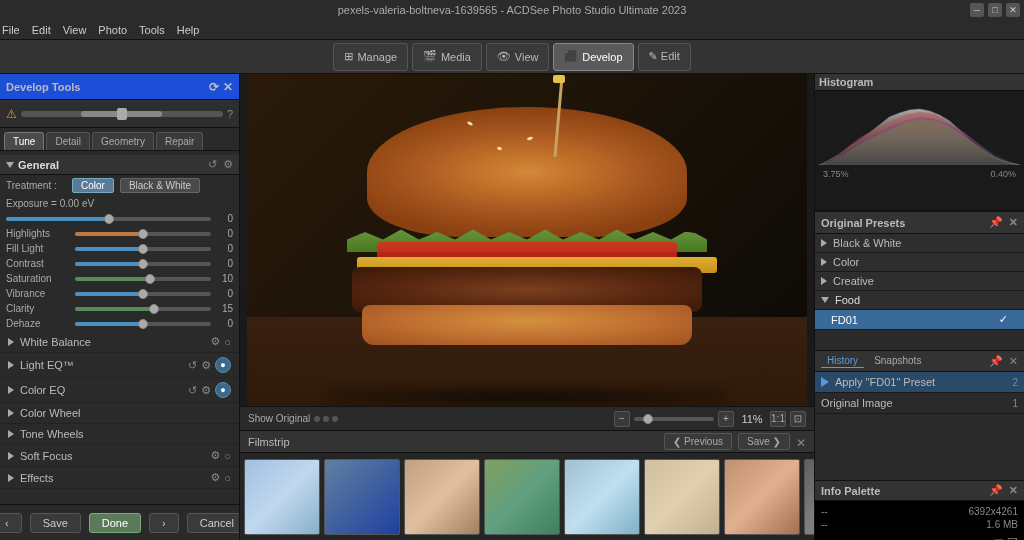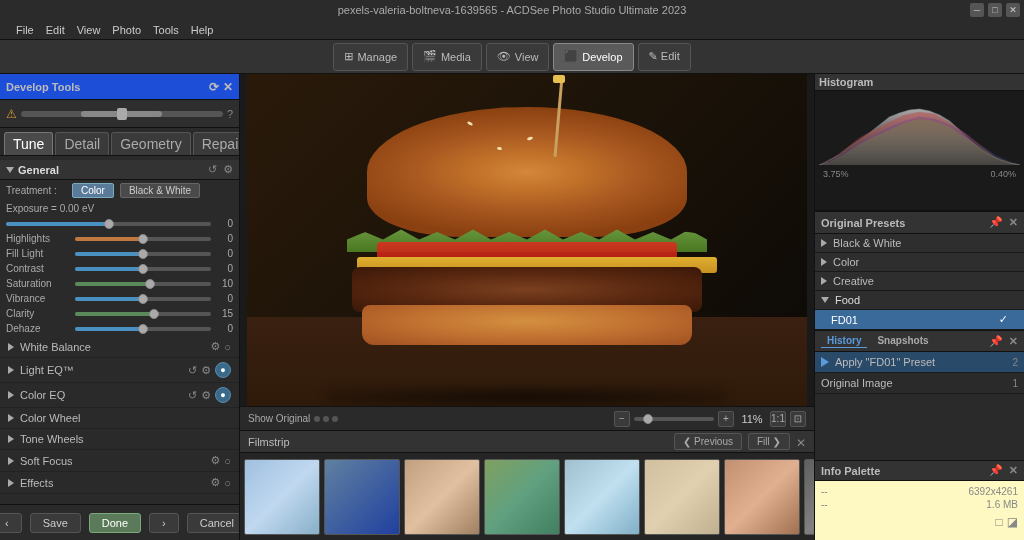--- a/index.html
+++ b/index.html
@@ -37,21 +37,21 @@
       display: flex; align-items: center; justify-content: center;
       font-size: 9px; cursor: pointer; color: #ccc;
     }
 
     
     #menubar {
       height: 20px;
       background: #2b2b2b;
       display: flex;
       align-items: center;
-      padding: 0 16px;
+      padding: 0 2px;
       gap: 12px;
       border-bottom: 1px solid #111;
     }
     #menubar span {
       font-size: 11px;
       color: #ccc;
       cursor: pointer;
     }
 
     
@@ -118,21 +118,21 @@
       gap: 2px;
       border-bottom: 1px solid #111;
     }
     .panel-tab {
       padding: 3px 8px;
       background: #3a3a3a;
       border: 1px solid #555;
       border-bottom: none;
       border-radius: 3px 3px 0 0;
       color: #aaa;
-      font-size: 14px;
+      font-size: 10px;
       cursor: pointer;
     }
     .panel-tab.active {
       background: #4a4a4a;
       color: #fff;
       border-color: #777;
     }
 
     
     #tools-scroll {
@@ -462,21 +462,21 @@
       overflow-y: auto;
     }
     .history-header {
       display: flex;
       align-items: center;
       justify-content: space-between;
       padding: 3px 6px;
       background: #333;
       border-bottom: 1px solid #111;
       font-size: 11px;
-      font-weight: bold;
+      font-weight: normal;
       color: #bbb;
     }
     .history-tabs {
       display: flex;
       gap: 4px;
     }
     .history-tab {
       padding: 1px 6px;
       font-size: 10px;
       color: #aaa;
@@ -506,23 +506,23 @@
       border-bottom: 5px solid transparent;
       border-left: 8px solid #5a9adc;
     }
     .history-num {
       font-size: 10px;
       color: #888;
     }
 
     
     #info-palette {
-      height: 80px;
+      height: 60px;
       border-top: 1px solid #111;
-      background: #fef9c3;
+      background: #000000;
     }
     .info-header {
       display: flex;
       align-items: center;
       justify-content: space-between;
       padding: 3px 6px;
       background: #333;
       border-bottom: 1px solid #111;
       font-size: 11px;
       font-weight: bold;
@@ -916,21 +916,21 @@
           <div class="zoom-btn">⊡</div>
         </div>
       </div>
     </div>
 
     <div id="filmstrip-bar">
       <div id="filmstrip-header">
         <span>Filmstrip</span>
         <div id="filmstrip-nav">
           <button class="nav-btn">❮ Previous</button>
-          <button class="nav-btn">Fill ❯</button>
+          <button class="nav-btn">Save ❯</button>
           <span style="color:#888;cursor:pointer;font-size:12px;">✕</span>
         </div>
       </div>
       <div id="filmstrip-content">
         <div class="filmstrip-thumb thumb-1"></div>
         <div class="filmstrip-thumb thumb-2"></div>
         <div class="filmstrip-thumb thumb-3"></div>
         <div class="filmstrip-thumb thumb-4"></div>
         <div class="filmstrip-thumb thumb-5"></div>
         <div class="filmstrip-thumb thumb-6"></div>

